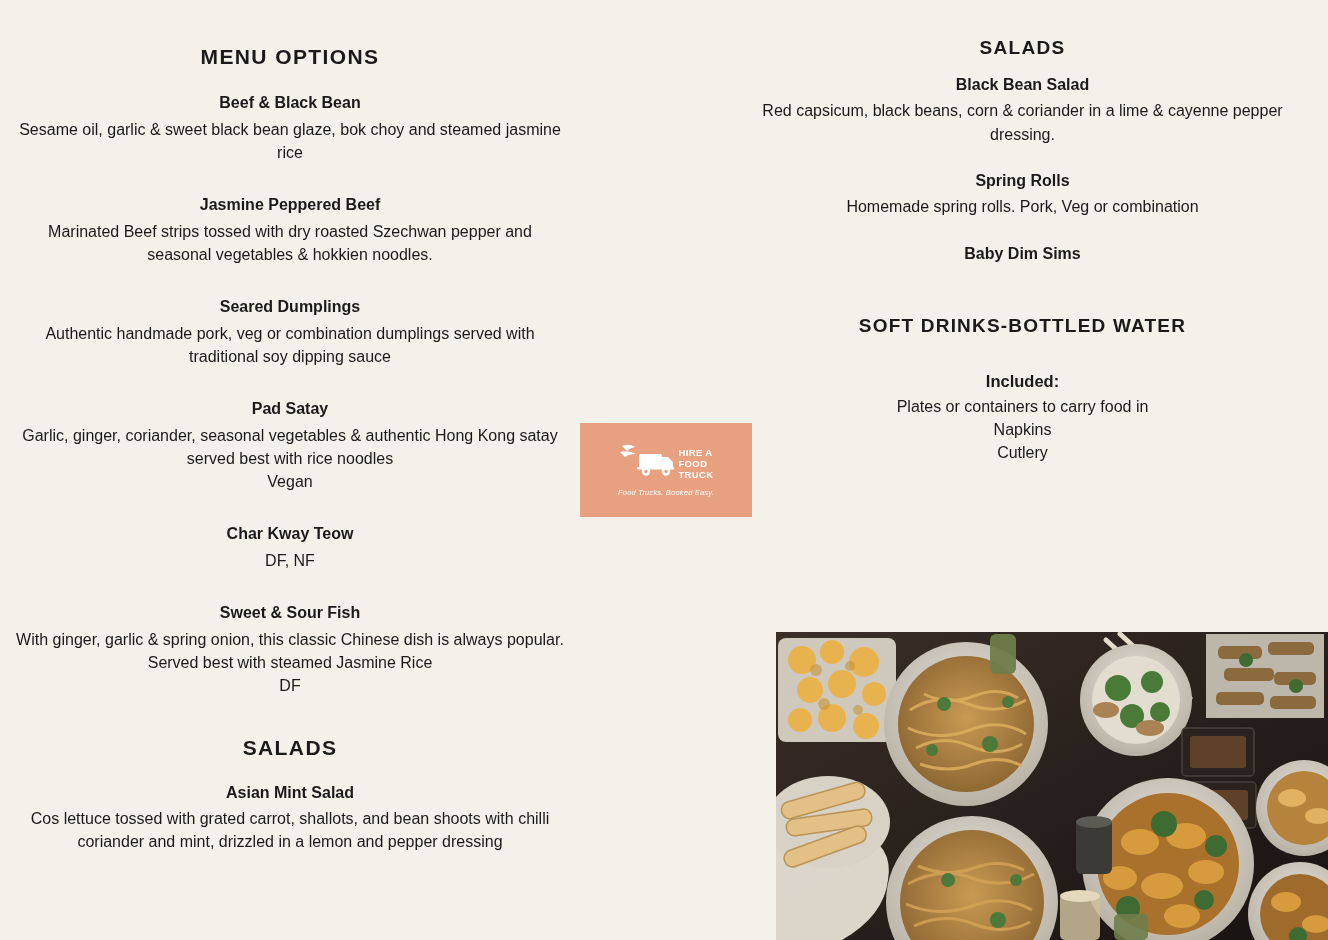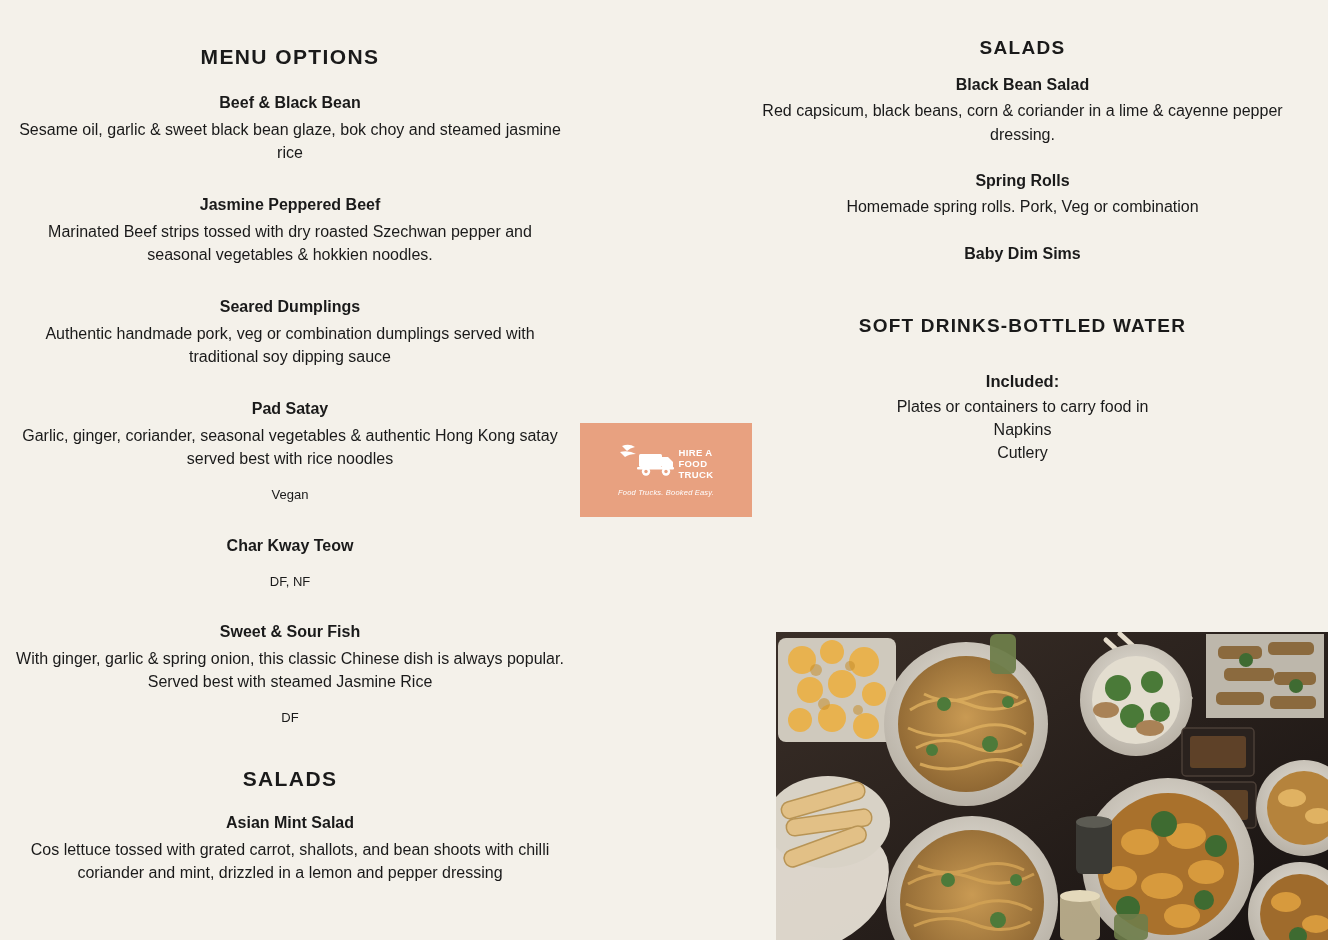--- a/index.html
+++ b/index.html
@@ -73,23 +73,23 @@
     margin: 0 0 4px 0;
     line-height: 1.35;
   }
   .item-desc {
     font-size: 16px;
     line-height: 1.45;
     margin: 0;
     padding: 0 14px;
   }
   .item-tags {
-    font-size: 13px;
+    font-size: 16px;
     line-height: 1.45;
-    margin: 16px;
+    margin: 0;
   }
 
   .right-item { margin-bottom: 24px; }
   .right-item .item-desc { padding: 0 4px; }
 
   .included-block { margin-top: 34px; }
   .included-title {
     font-size: 16.5px;
     font-weight: bold;
     margin: 0 0 4px 0;

